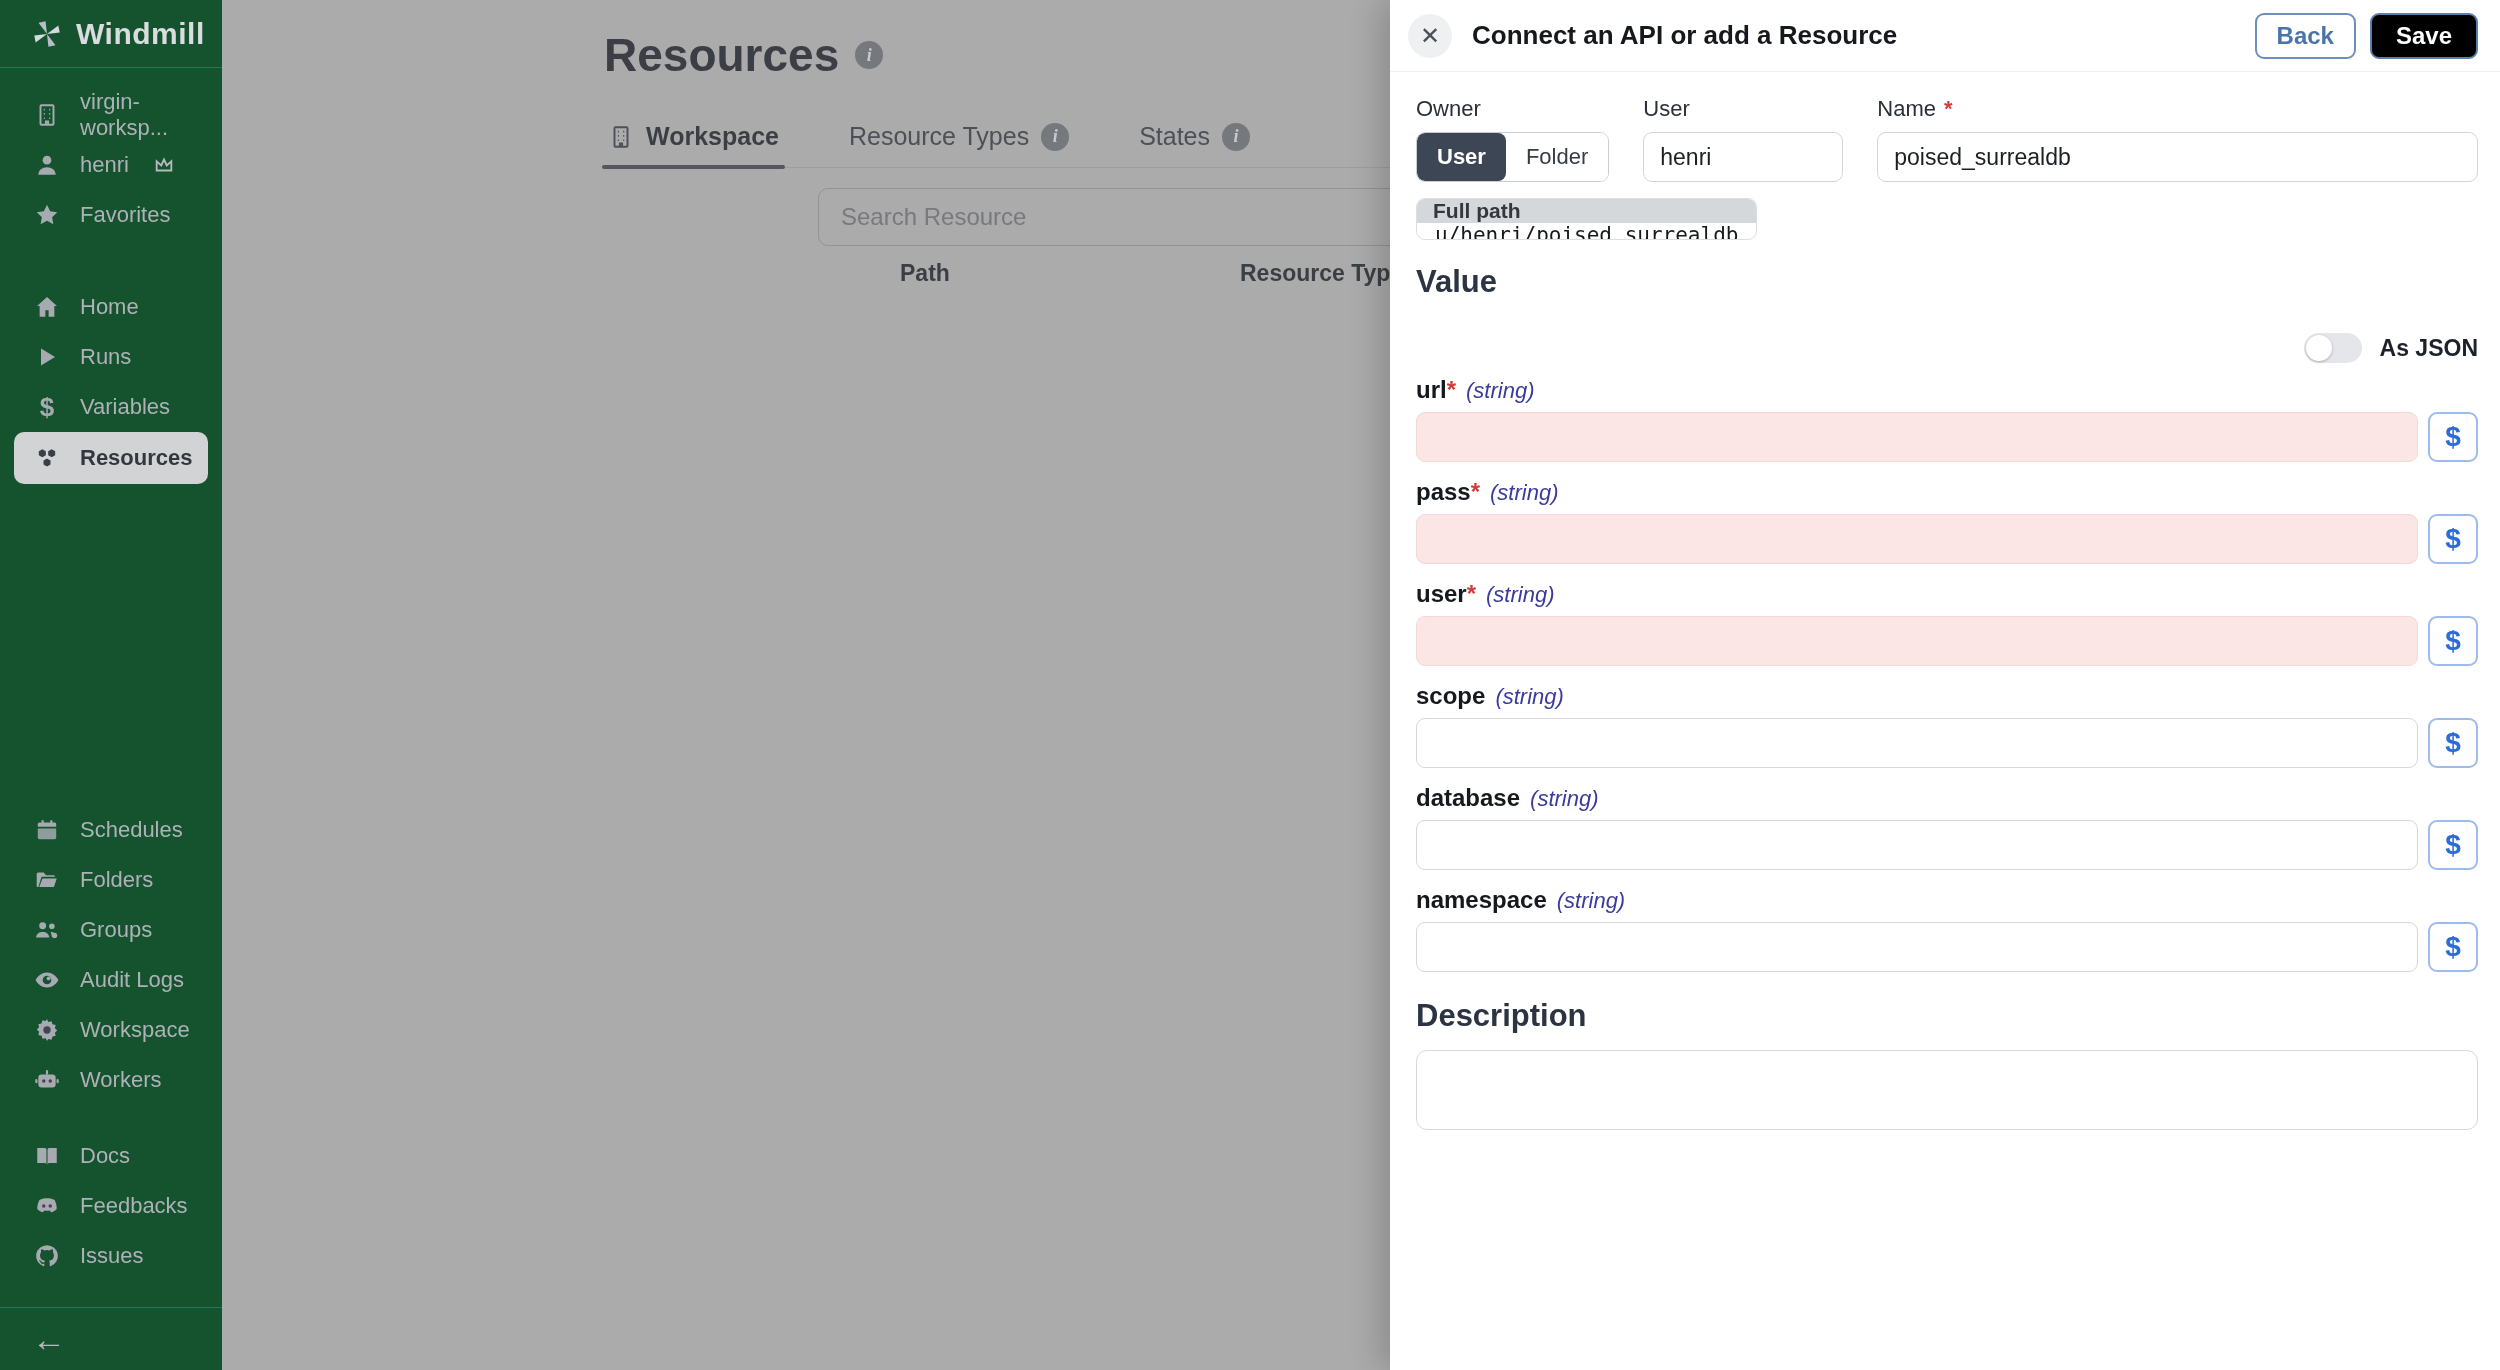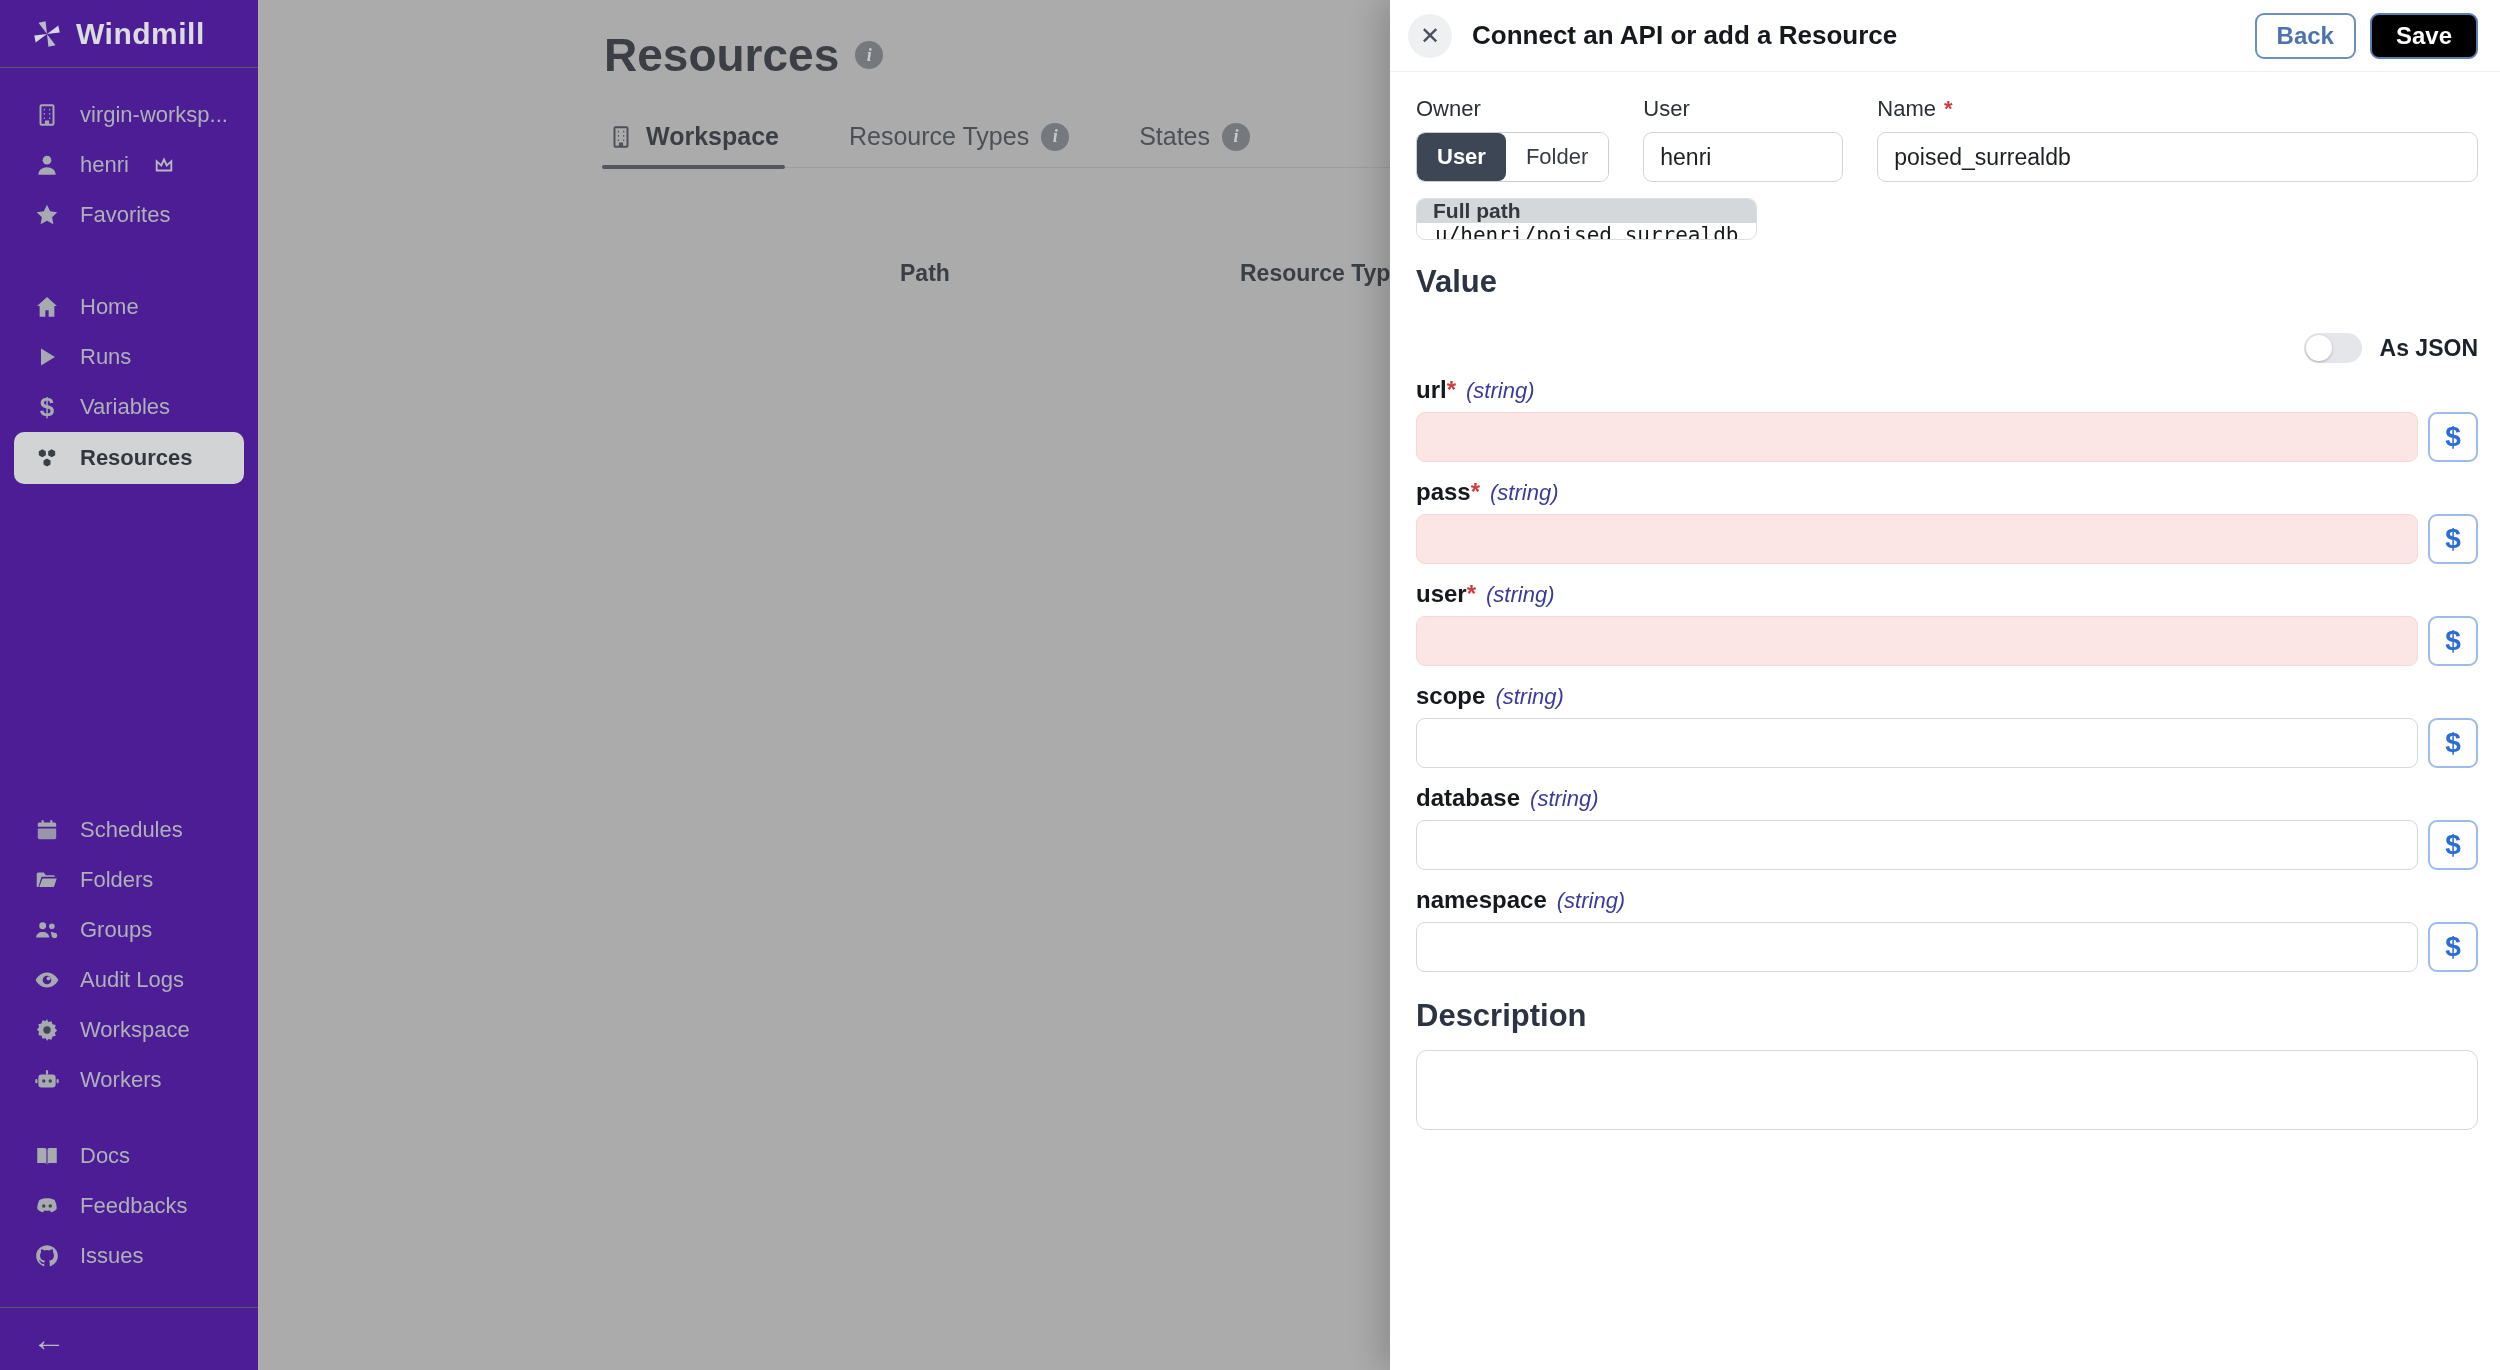--- a/index.html
+++ b/index.html
@@ -1,21 +1,21 @@
 <!DOCTYPE html>
 <html><head>
 <meta charset="utf-8">
 <style>
   * { margin:0; padding:0; box-sizing:border-box; }
   html,body { width:2500px; height:1370px; overflow:hidden;
     font-family:"Liberation Sans", sans-serif; background:#ababab; }
 
   
-  .sidebar { position:absolute; left:0; top:0; width:258px; height:1370px;
-    background:#4c1d95; display:flex; flex-direction:column; z-index:5; }
+  .sidebar { position:absolute; left:0; top:0; width:222px; height:1370px;
+    background:#14532d; display:flex; flex-direction:column; z-index:5; }
   .logo-row { height:68px; display:flex; align-items:center; padding-left:30px;
     border-bottom:1px solid #565a61; gap:12px; }
   .logo-text { color:#dadcdf; font-size:30px; font-weight:bold; letter-spacing:.5px; }
   .side-group { display:flex; flex-direction:column; }
   .side-item { height:50px; display:flex; align-items:center; gap:18px;
     padding-left:32px; color:#aeb1b7; font-size:22px; cursor:pointer; }
   .side-item .ico { width:30px; display:flex; justify-content:center; color:#a7aab0; flex:none; }
   .side-item.active { background:#d2d3d5; color:#33383f; font-weight:bold;
     border-radius:10px; margin:0 14px; padding-left:18px; height:52px; }
   .side-item.active .ico { color:#3a3f46; }
@@ -334,20 +334,23 @@
     <div class="tab">
       <span>Resource Types</span>
       <span class="info-badge">i</span>
     </div>
     <div class="tab">
       <span>States</span>
       <span class="info-badge">i</span>
     </div>
   </div>
 
+  <div class="search-box">
+    <input type="text" placeholder="Search Resource" style="">
+  </div>
 
   <div class="table-head">
     <span class="th th-path">Path</span>
     <span class="th th-type">Resource Type</span>
   </div>
 </main>
 
 <section class="drawer">
   <header class="drawer-header">
     <div class="close-btn">✕</div>

